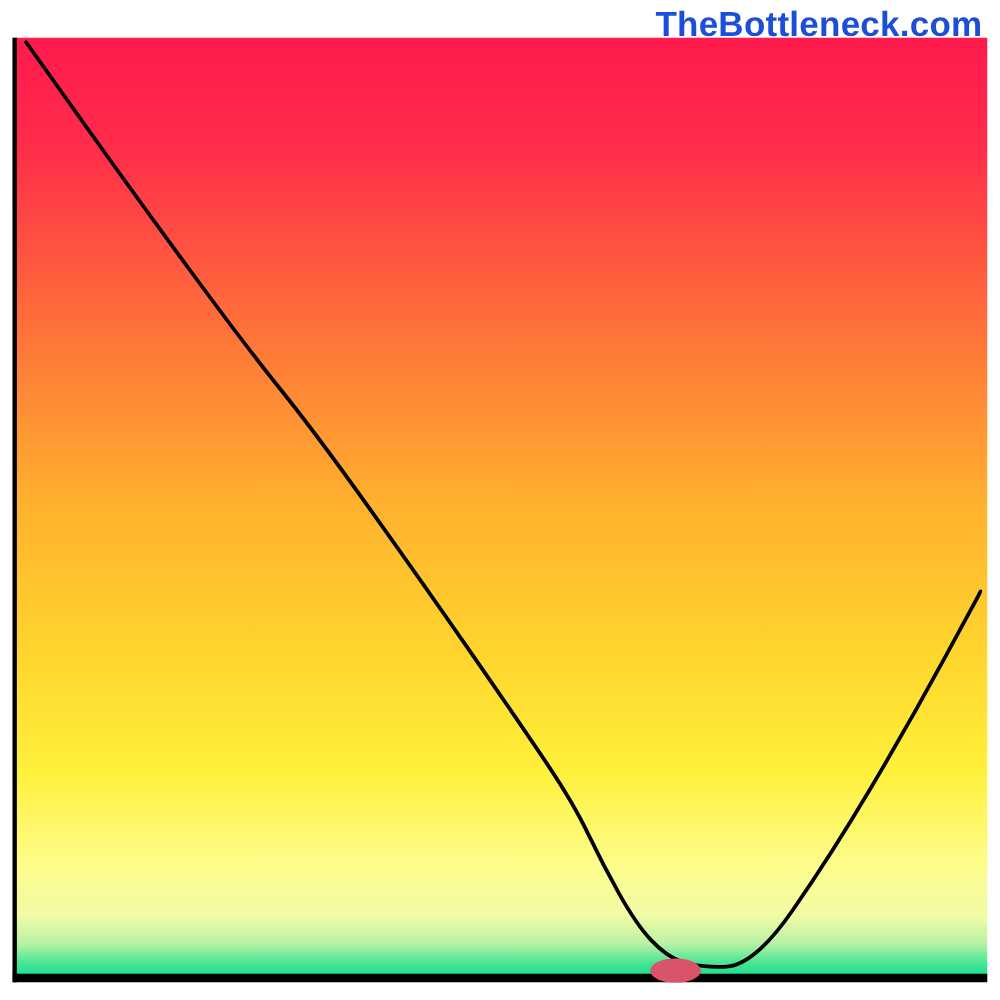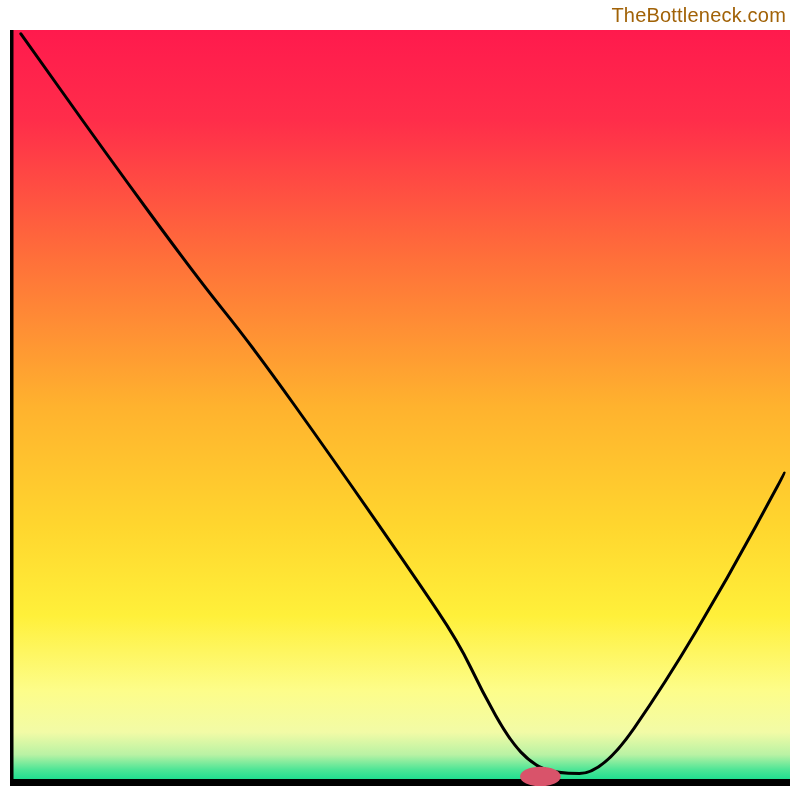--- a/index.html
+++ b/index.html
@@ -12,23 +12,23 @@
   }
   .container {
     position: relative;
     width: 800px;
     height: 800px;
   }
   .watermark {
     position: absolute;
     top: 4px;
     right: 14px;
-    font-size: 20px;
-    font-weight: 400;
-    color: #a16207;
+    font-size: 28px;
+    font-weight: 700;
+    color: #1d4ed8;
     letter-spacing: 0.2px;
   }
   .plot {
     position: absolute;
     left: 10px;
     top: 30px;
     width: 780px;
     height: 756px;
   }
 </style>

